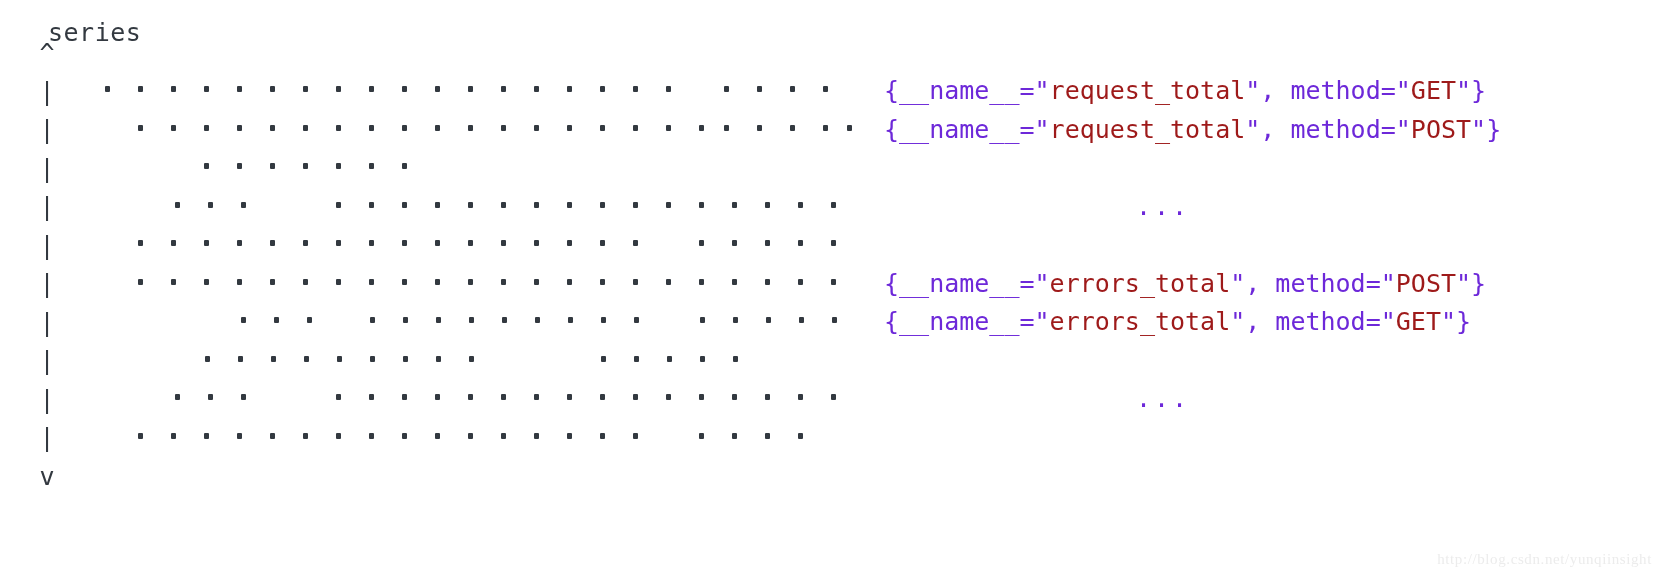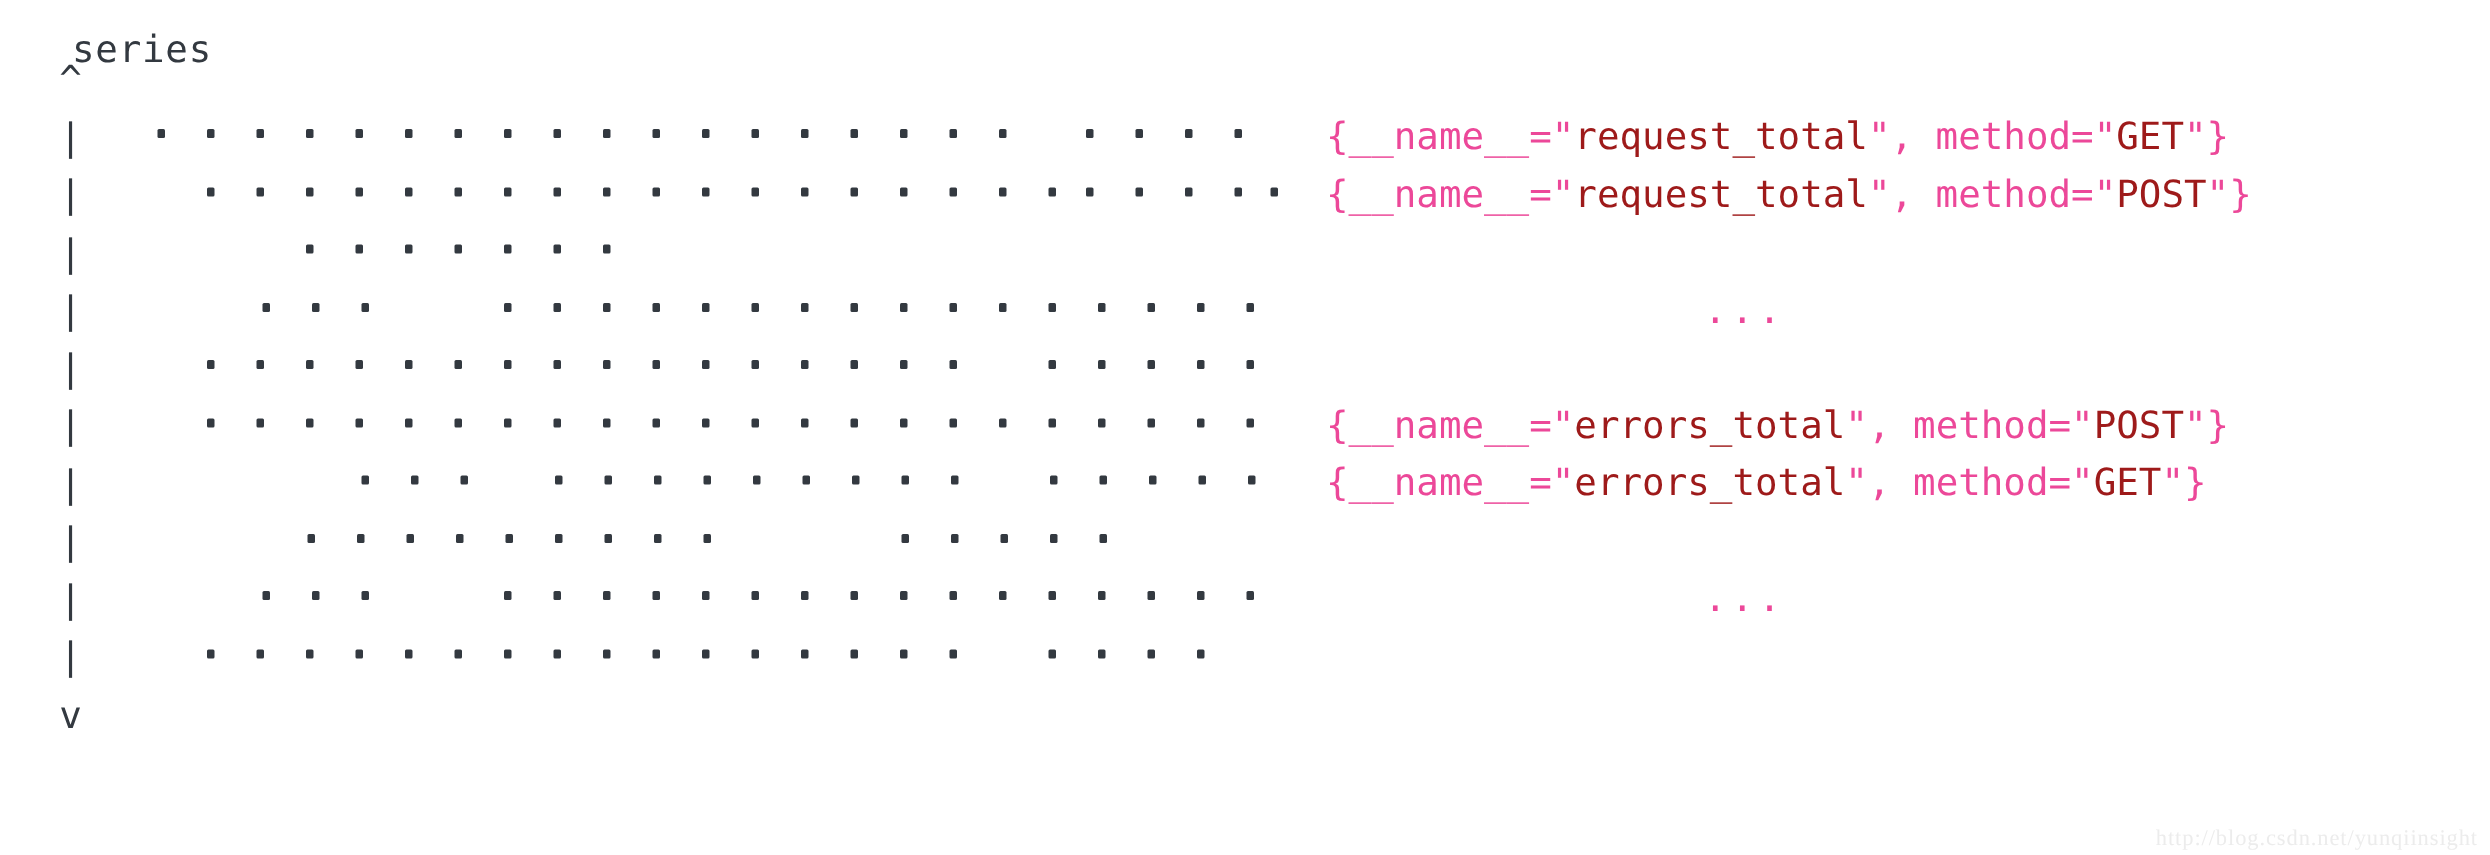--- a/index.html
+++ b/index.html
@@ -79,21 +79,21 @@
   }
   .ann-row {
     position: absolute;
     left: 0;
     height: 38.5px;
     line-height: 38.5px;
     font-size: 25px;
     white-space: pre;
     color: #4a4f56;
   }
-  .ann-row .plain { color: #ec4899; }
+  .ann-row .plain { color: #6d28d9; }
   .ann-row .str   { color: #9e1a1a; }
   .ann-row.ellipsis {
     color: #333940;
     letter-spacing: 3px;
   }
 
   
   .time-axis {
     position: absolute;
     left: 64px;

